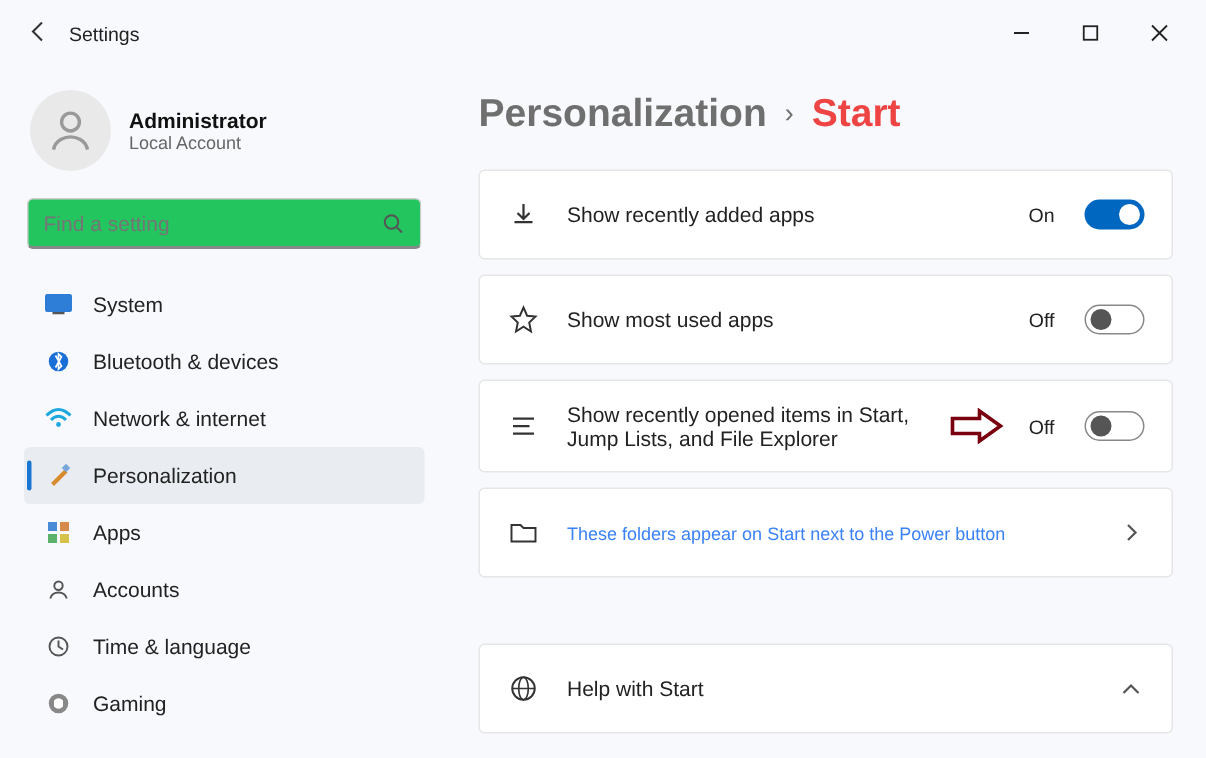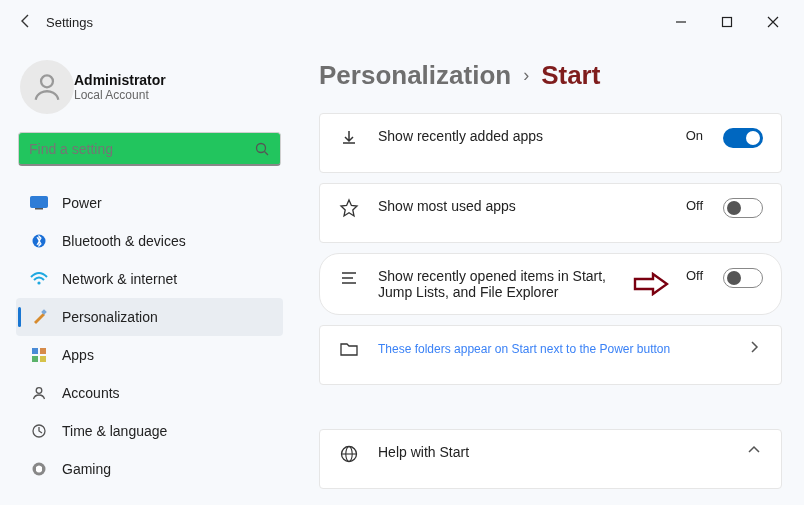--- a/index.html
+++ b/index.html
@@ -19,21 +19,21 @@
     height: 44px;
     padding: 0 8px;
     justify-content: space-between;
   }
   .titlebar .back { width: 36px; text-align: center; cursor: pointer; }
   .titlebar .title { font-size: 13px; color: #222; margin-left: 2px; }
   .titlebar .spacer { flex: 1; }
   .winbtn { width: 46px; height: 32px; display: flex; align-items: center; justify-content: center; cursor: pointer; }
   .content { display: flex; height: calc(505px - 44px); }
   .sidebar { width: 295px; padding: 0 12px 0 16px; overflow: hidden; }
-  .user { display: flex; align-items: center; padding: 16px 4px 18px 4px; }
+  .user { display: flex; align-items: center; gap: 12px; padding: 16px 4px 18px 4px; }
   .avatar {
     width: 54px; height: 54px; border-radius: 50%;
     background: #e9e9e9; display: flex; align-items: center; justify-content: center;
   }
   .user-name { font-weight: 600; font-size: 14px; color: #111; }
   .user-sub { font-size: 12px; color: #666; }
   .search {
     display: flex; align-items: center; justify-content: space-between;
     border: 1px solid #cfcfcf; border-bottom: 2px solid #888;
     border-radius: 4px; background: #22c55e; height: 34px; padding: 0 10px;
@@ -49,25 +49,25 @@
   .nav-item.selected { background: #e9edf2; }
   .nav-item.selected::before {
     content: ""; position: absolute; left: 2px; top: 9px; bottom: 9px;
     width: 3px; background: #1976d2; border-radius: 2px;
   }
   .nav-icon { width: 18px; height: 18px; display: flex; align-items: center; justify-content: center; }
   .main { flex: 1; padding: 16px 22px 0 24px; overflow: hidden; }
   .breadcrumb { display: flex; align-items: center; gap: 12px; margin-bottom: 22px; }
   .bc-parent { font-size: 26px; font-weight: 600; color: #6f6f6f; cursor: pointer; }
   .bc-sep { font-size: 18px; color: #6f6f6f; }
-  .bc-current { font-size: 26px; font-weight: 600; color: #7f1d1d; }
+  .bc-current { font-size: 26px; font-weight: 600; color: #ef4444; }
   .card {
     background: #fff; border: 1px solid #e6e6e6; border-radius: 4px;
     padding: 14px 18px; margin-bottom: 10px;
-    display: flex; align-items: flex-start; gap: 18px;
+    display: flex; align-items: center; gap: 18px;
     min-height: 60px;
   }
   .card-icon { width: 22px; display:flex; align-items:center; justify-content:center; color:#333; }
   .card-text { flex: 1; }
   .card-title { font-size: 14px; color: #222; }
   .card-sub { font-size: 12px; color: #3b82f6; margin-top: 2px; }
   .state-label { font-size: 13px; color: #222; margin-right: 2px; }
   .toggle {
     width: 40px; height: 20px; border-radius: 10px; position: relative;
     background: #888; cursor: pointer;
@@ -139,21 +139,21 @@
         </svg>
     </div>
 
     <div class="nav-item">
       <span class="nav-icon">
           <svg width="18" height="14">
             <rect x="0.5" y="0.5" width="17" height="11" rx="1" fill="#2e7dd7" stroke="#2e7dd7"></rect>
             <rect x="5" y="12" width="8" height="1.5" fill="#555"></rect>
           </svg>
         </span>
-      <span>Power</span>
+      <span>System</span>
     </div>
     <div class="nav-item">
       <span class="nav-icon">
           <svg width="14" height="16" viewBox="0 0 14 16">
             <circle cx="7" cy="8" r="6.5" fill="#1a6fd6"></circle>
             <path d="M5 4 L9 11 L7 13 L7 3 L9 5 L5 12" stroke="#fff" stroke-width="1.1" fill="none"></path>
           </svg>
         </span>
       <span>Bluetooth &amp; devices</span>
     </div>
@@ -246,21 +246,21 @@
         </span>
       <div class="card-text">
           <div class="card-title">Show most used apps</div>
         </div>
       <span class="state-label">Off</span>
       <div class="toggle off">
           <div class="knob"></div>
         </div>
     </div>
 
-    <div class="card" style="position:relative;border-radius:20px;">
+    <div class="card" style="position:relative;">
       <span class="card-icon">
           <svg width="20" height="20" viewBox="0 0 20 20">
             <line x1="3" y1="5" x2="17" y2="5" stroke="#333" stroke-width="1.5"></line>
             <line x1="3" y1="10" x2="14" y2="10" stroke="#333" stroke-width="1.5"></line>
             <line x1="3" y1="15" x2="17" y2="15" stroke="#333" stroke-width="1.5"></line>
           </svg>
         </span>
       <div class="card-text">
           <div class="card-title" style="max-width:260px;">Show recently opened items in Start, Jump Lists, and File Explorer</div>
         </div>

